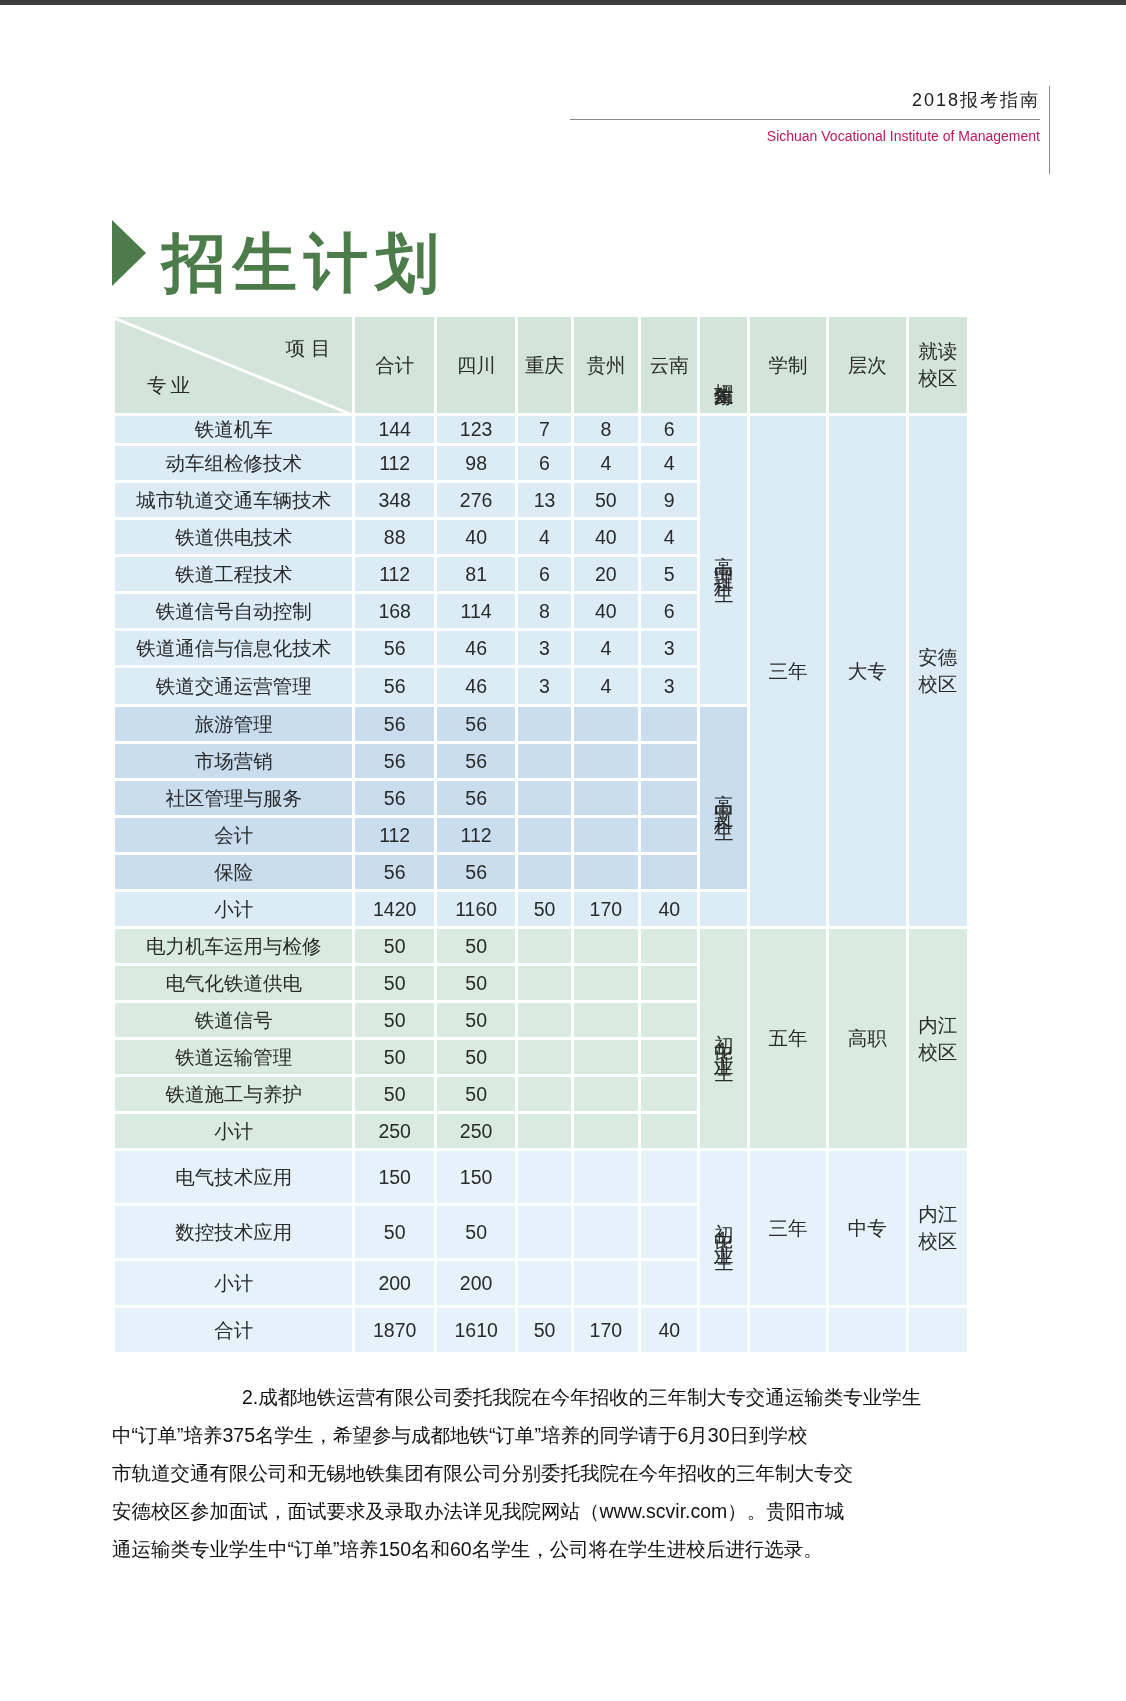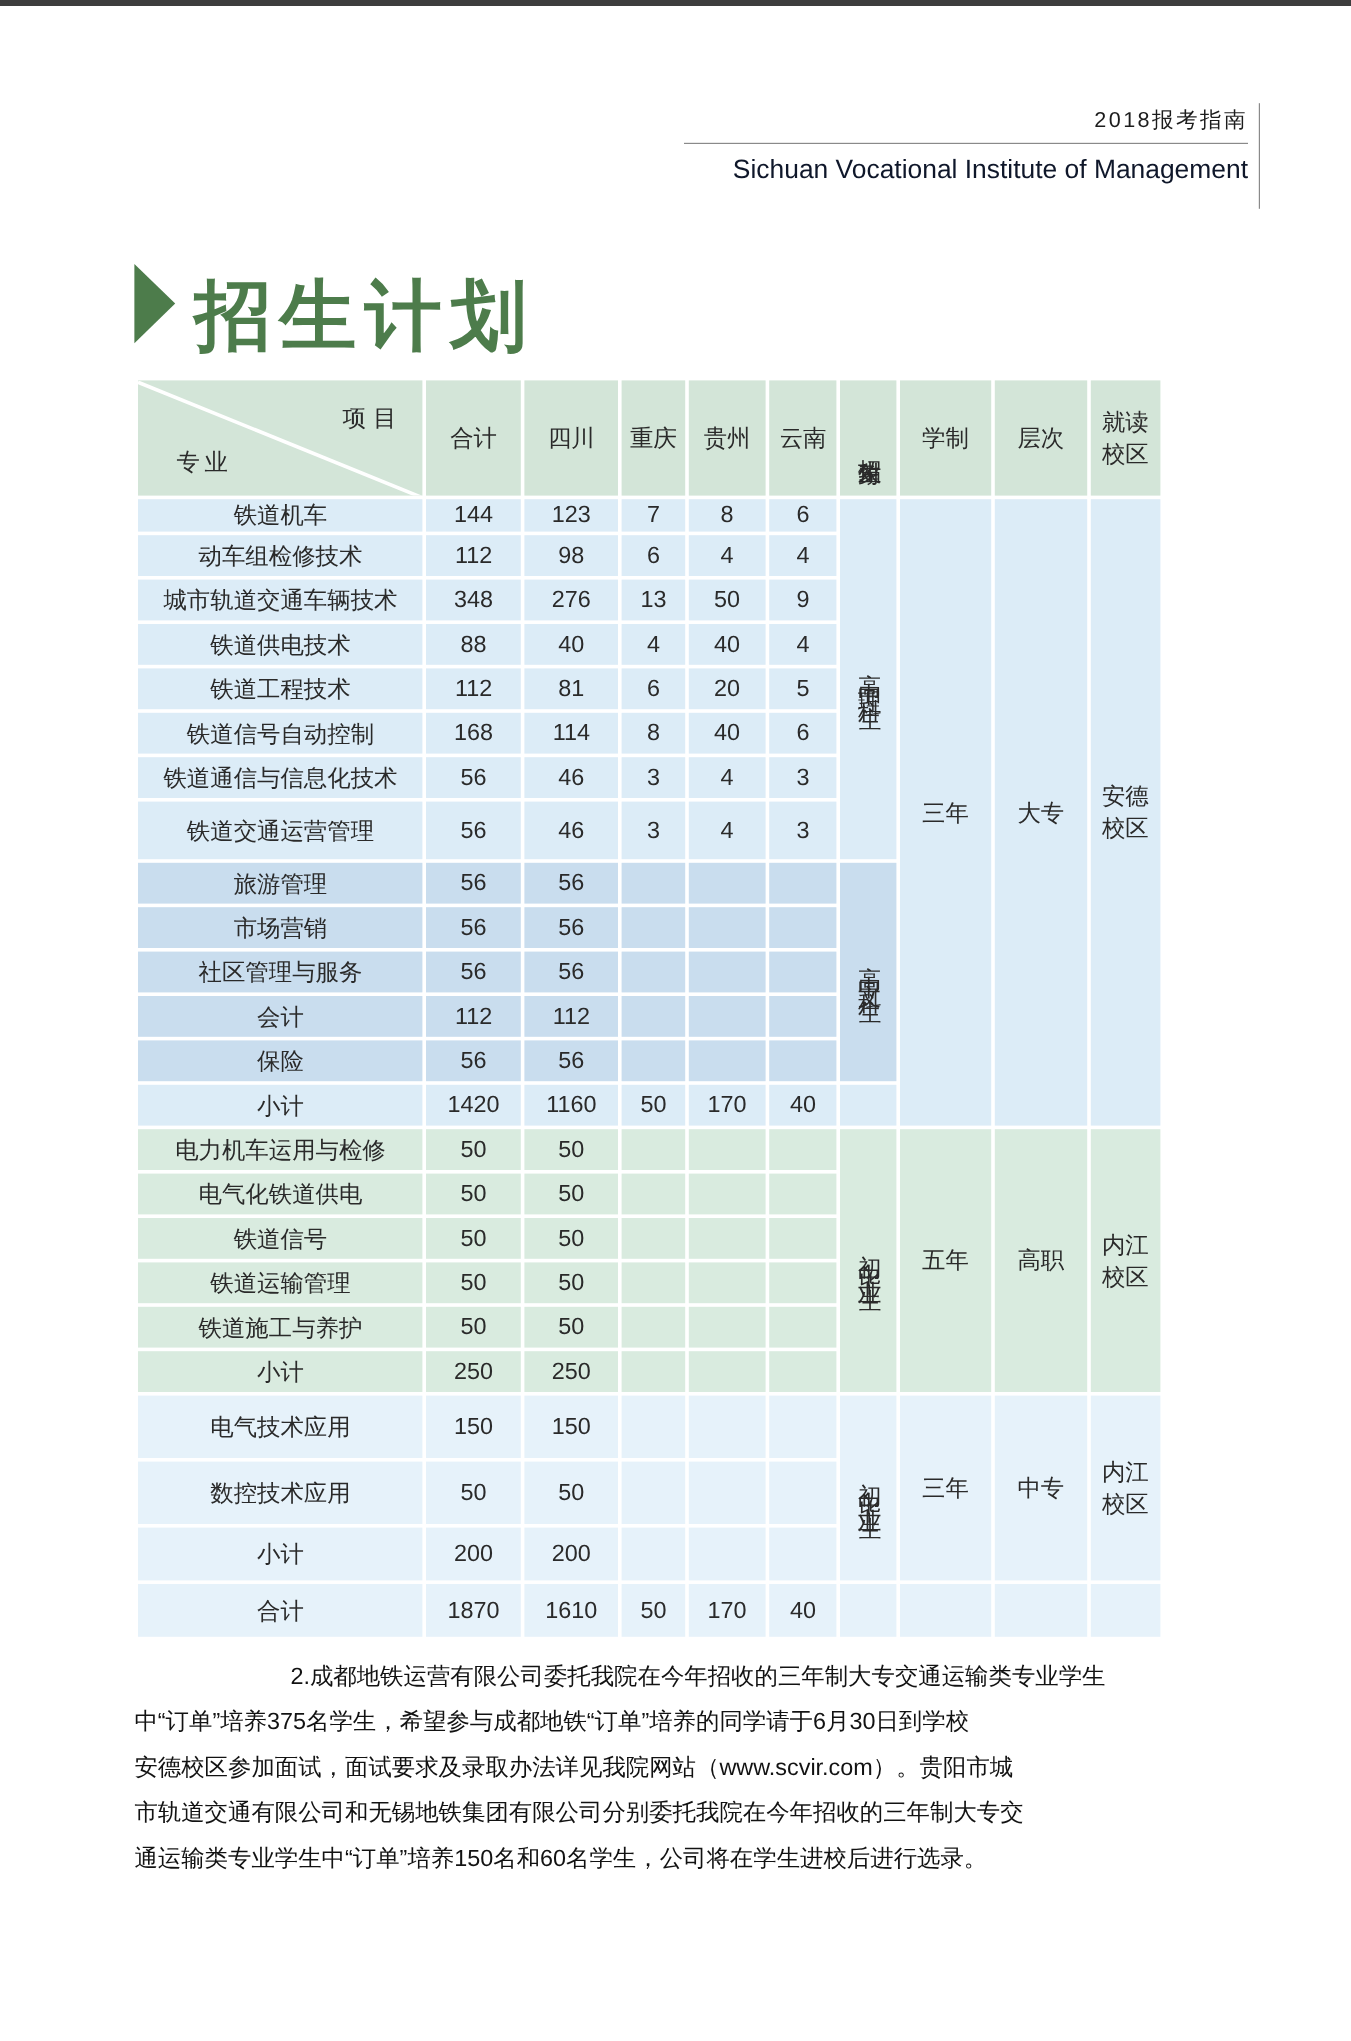--- a/index.html
+++ b/index.html
@@ -8,21 +8,21 @@
     font-family:"Liberation Sans","DejaVu Sans",sans-serif; color:#2a2a2a;
     overflow:hidden;
   }
   
   .top-bar { position:absolute; left:0; top:0; width:1126px; height:5px; background:var(--top_bar,#3d3d3d); }
 
   
   .masthead { position:absolute; top:88px; right:86px; width:520px; text-align:right; }
   .masthead-cn { font-size:18px; color:#1c1c1c; letter-spacing:2px; padding-bottom:7px; }
   .masthead-rule { margin-left:auto; width:470px; height:1px; background:var(--rule_gray,#8a8a8a); }
-  .masthead-en { font-size:22px; color:#0f172a; padding-top:8px; }
+  .masthead-en { font-size:14px; color:#be185d; padding-top:8px; }
   .masthead-vrule { position:absolute; right:-10px; top:-2px; width:1px; height:88px; background:var(--rule_gray,#8a8a8a); }
 
   
   .title-row { position:absolute; left:112px; top:220px; display:flex; }
   .tri { width:0; height:0; border-left:34px solid var(--title_green,#4d7c4b);
          border-top:33px solid transparent; border-bottom:33px solid transparent; margin-right:16px; }
   .title { margin:0; font-size:64px; font-weight:bold; color:var(--title_green,#4d7c4b); letter-spacing:7px; }
 
   
   table.enroll {
@@ -164,21 +164,21 @@
           <td class="num blue">6</td>
         </tr>
         <tr style="height: 34px; margin-left: 24px;">
           <td class="name blue">铁道通信与信息化技术</td>
           <td class="num blue">56</td>
           <td class="num blue">46</td>
           <td class="num blue">3</td>
           <td class="num blue">4</td>
           <td class="num blue">3</td>
         </tr>
-        <tr style="height: 48px;">
+        <tr style="height: 36px;">
           <td class="name blue">铁道交通运营管理</td>
           <td class="num blue">56</td>
           <td class="num blue">46</td>
           <td class="num blue">3</td>
           <td class="num blue">4</td>
           <td class="num blue">3</td>
         </tr>
         <tr style="height: 34px;">
           <td class="name bluedark">旅游管理</td>
           <td class="num bluedark">56</td>
@@ -320,18 +320,18 @@
           <td class="pale"></td>
           <td class="pale"></td>
           <td class="pale"></td>
         </tr>
       </tbody>
   </table>
 
   <div class="notes">
     <div class="note-line indent">2.成都地铁运营有限公司委托我院在今年招收的三年制大专交通运输类专业学生</div>
     <div class="note-line">中“订单”培养375名学生，希望参与成都地铁“订单”培养的同学请于6月30日到学校</div>
+    <div class="note-line">市轨道交通有限公司和无锡地铁集团有限公司分别委托我院在今年招收的三年制大专交</div>
     <div class="note-line">安德校区参加面试，面试要求及录取办法详见我院网站（www.scvir.com）。贵阳市城</div>
-    <div class="note-line">市轨道交通有限公司和无锡地铁集团有限公司分别委托我院在今年招收的三年制大专交</div>
     <div class="note-line">通运输类专业学生中“订单”培养150名和60名学生，公司将在学生进校后进行选录。</div>
   </div>
 
 </div>
 
 </body></html>

